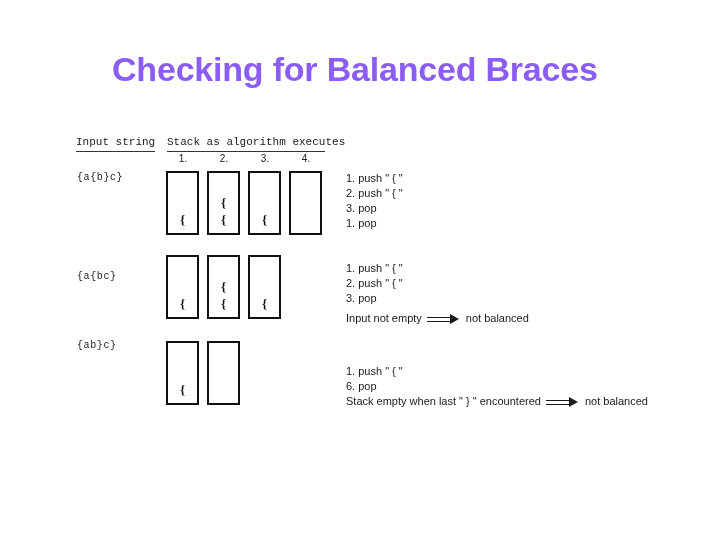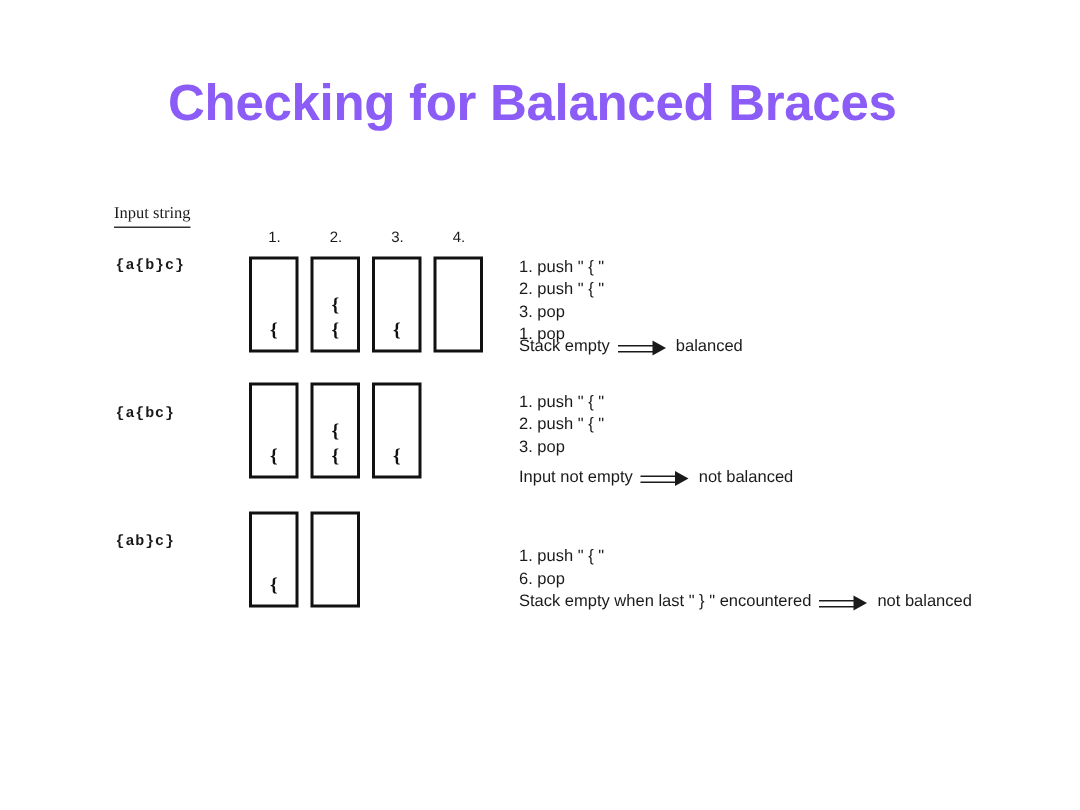--- a/index.html
+++ b/index.html
@@ -39,21 +39,21 @@
     width: 720px;
     height: 540px;
   }
 
   
   .col-header {
     position: absolute;
     font-size: 11px;
     line-height: 13px;
     color: #1a1a1a;
-    font-family: Liberation Serif, serif;
+    font-family: Liberation Mono, monospace;
     white-space: nowrap;
   }
   .col-header .hdr-text {
     display: inline-block;
     padding-bottom: 2px;
     border-bottom: 1px solid #333333;
   }
   #hdr-input-string { left: 76px; top: 136px; }
   #hdr-stack-exec  { left: 167px; top: 136px; }
   #hdr-stack-exec .hdr-text { width: 158px; }
@@ -72,21 +72,20 @@
   
   .row-input {
     position: absolute;
     left: 77px;
     font-family: "Liberation Mono", monospace;
     font-size: 10px;
     line-height: 13px;
     letter-spacing: 0.6px;
     color: #1a1a1a;
     white-space: nowrap;
-    font-weight: bold;
   }
 
   .stack-box {
     position: absolute;
     width: 33px;
     box-sizing: border-box;
     border: 2px solid #111111;
     background: #ffffff;
     display: flex;
     flex-direction: column;
@@ -156,20 +155,23 @@
 </head>
 <body>
 
 <h1 id="slide-title">Checking for Balanced Braces</h1>
 
 <div id="figure">
 
   <div class="col-header" id="hdr-input-string">
     <span class="hdr-text">Input string</span>
   </div>
+  <div class="col-header" id="hdr-stack-exec">
+    <span class="hdr-text">Stack as algorithm executes</span>
+  </div>
 
   <div class="step-number" style="left:166px">1.</div>
   <div class="step-number" style="left:207px">2.</div>
   <div class="step-number" style="left:248px">3.</div>
   <div class="step-number" style="left:289px">4.</div>
 
   <div class="row-input" style="top:171px">{a{b}c}</div>
 
   <div class="stack-box" style="left:166px; top:171px; height:64px;">
     <span class="stack-cell">{</span>
@@ -181,29 +183,20 @@
   <div class="stack-box" style="left:248px; top:171px; height:64px;">
     <span class="stack-cell">{</span>
   </div>
   <div class="stack-box" style="left:289px; top:171px; height:64px;"></div>
 
   <div class="steps" style="top:171px">
     <span class="step-line">1. push " { "</span>
     <span class="step-line">2. push " { "</span>
     <span class="step-line">3. pop</span>
     <span class="step-line">1. pop</span>
-  </div>
-  <div class="conclusion" style="top:224px">
-    <span>Stack empty</span>
-    <span class="arrow-double">
-      <span class="bar top"></span>
-        <span class="bar bottom"></span>
-        <span class="head"></span>
-    </span>
-    <span>balanced</span>
   </div>
 
   <div class="row-input" style="top:270px">{a{bc}</div>
 
   <div class="stack-box" style="left:166px; top:255px; height:64px;">
     <span class="stack-cell">{</span>
   </div>
   <div class="stack-box" style="left:207px; top:255px; height:64px;">
     <span class="stack-cell">{</span>
     <span class="stack-cell">{</span>
@@ -220,21 +213,21 @@
   <div class="conclusion" style="top:311px">
     <span>Input not empty</span>
     <span class="arrow-double">
       <span class="bar top"></span>
         <span class="bar bottom"></span>
         <span class="head"></span>
     </span>
     <span>not balanced</span>
   </div>
 
-  <div class="row-input" style="top:355px">{ab}c}</div>
+  <div class="row-input" style="top:339px">{ab}c}</div>
 
   <div class="stack-box" style="left:166px; top:341px; height:64px;">
     <span class="stack-cell">{</span>
   </div>
   <div class="stack-box" style="left:207px; top:341px; height:64px;"></div>
 
   <div class="steps" style="top:364px">
     <span class="step-line">1. push " { "</span>
     <span class="step-line">6. pop</span>
   </div>

